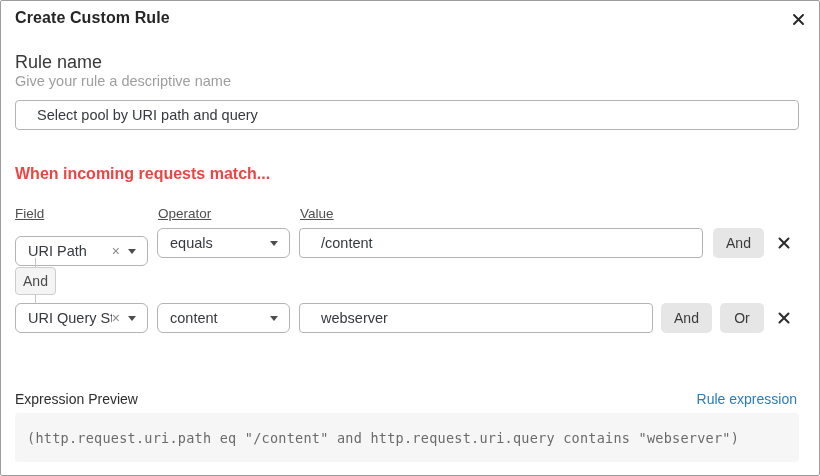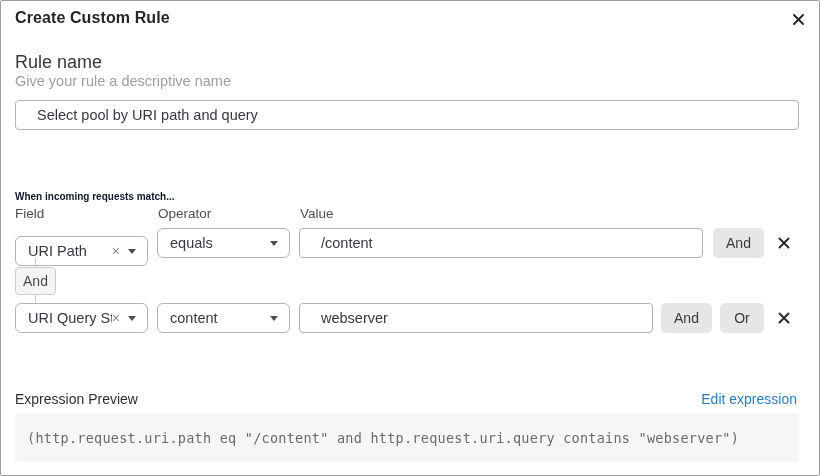--- a/index.html
+++ b/index.html
@@ -42,24 +42,24 @@
     border-radius: 4px;
     background: #fff;
     padding: 0 21px;
     font-size: 14.5px;
     color: #36393f;
     font-family: "Liberation Sans", "DejaVu Sans", sans-serif;
     outline: none;
   }
 
   .match-heading {
-    left: 14px; top: 190px;
-    font-size: 10px; font-weight: 700; color: #0f172a;
-  }
-  .col-label { top: 205px; font-size: 13.5px; color: #4f4f4f; }
+    left: 14px; top: 164px;
+    font-size: 16px; font-weight: 700; color: #ef4444;
+  }
+  .col-label { top: 205px; font-size: 13.5px; color: #4f4f4f; text-decoration: underline; }
 
   .select {
     height: 30px;
     border: 1px solid #b3b3b3;
     border-radius: 6px;
     background: #fff;
     display: flex; align-items: center;
     font-size: 14.5px; color: #36393f;
     cursor: pointer;
   }
@@ -185,18 +185,18 @@
   <input class="abs text-input" style="left: 298px; top: 302px; width: 354px;" value="webserver">
   <button class="abs gbtn" style="left:660px; top:302px; width:51px;">And</button>
   <button class="abs gbtn" style="left:719px; top:302px; width:44px;">Or</button>
   <button class="abs remove-btn" style="left:771px; top:302px;">
     <svg width="14" height="14" viewBox="0 0 14 14">
       <path d="M2.5 2.5 L11.5 11.5 M11.5 2.5 L2.5 11.5" stroke="#2b2b2b" stroke-width="2" stroke-linecap="round" fill="none"></path>
     </svg>
   </button>
 
   <div class="abs expr-label">Expression Preview</div>
-  <a class="abs edit-link">Edit expression</a>
+  <a class="abs edit-link">Rule expression</a>
   <div class="abs code-block">
     <span class="code-text">(http.request.uri.path eq "/content" and http.request.uri.query contains "webserver")</span>
   </div>
 
 </div>
 
 </body></html>

